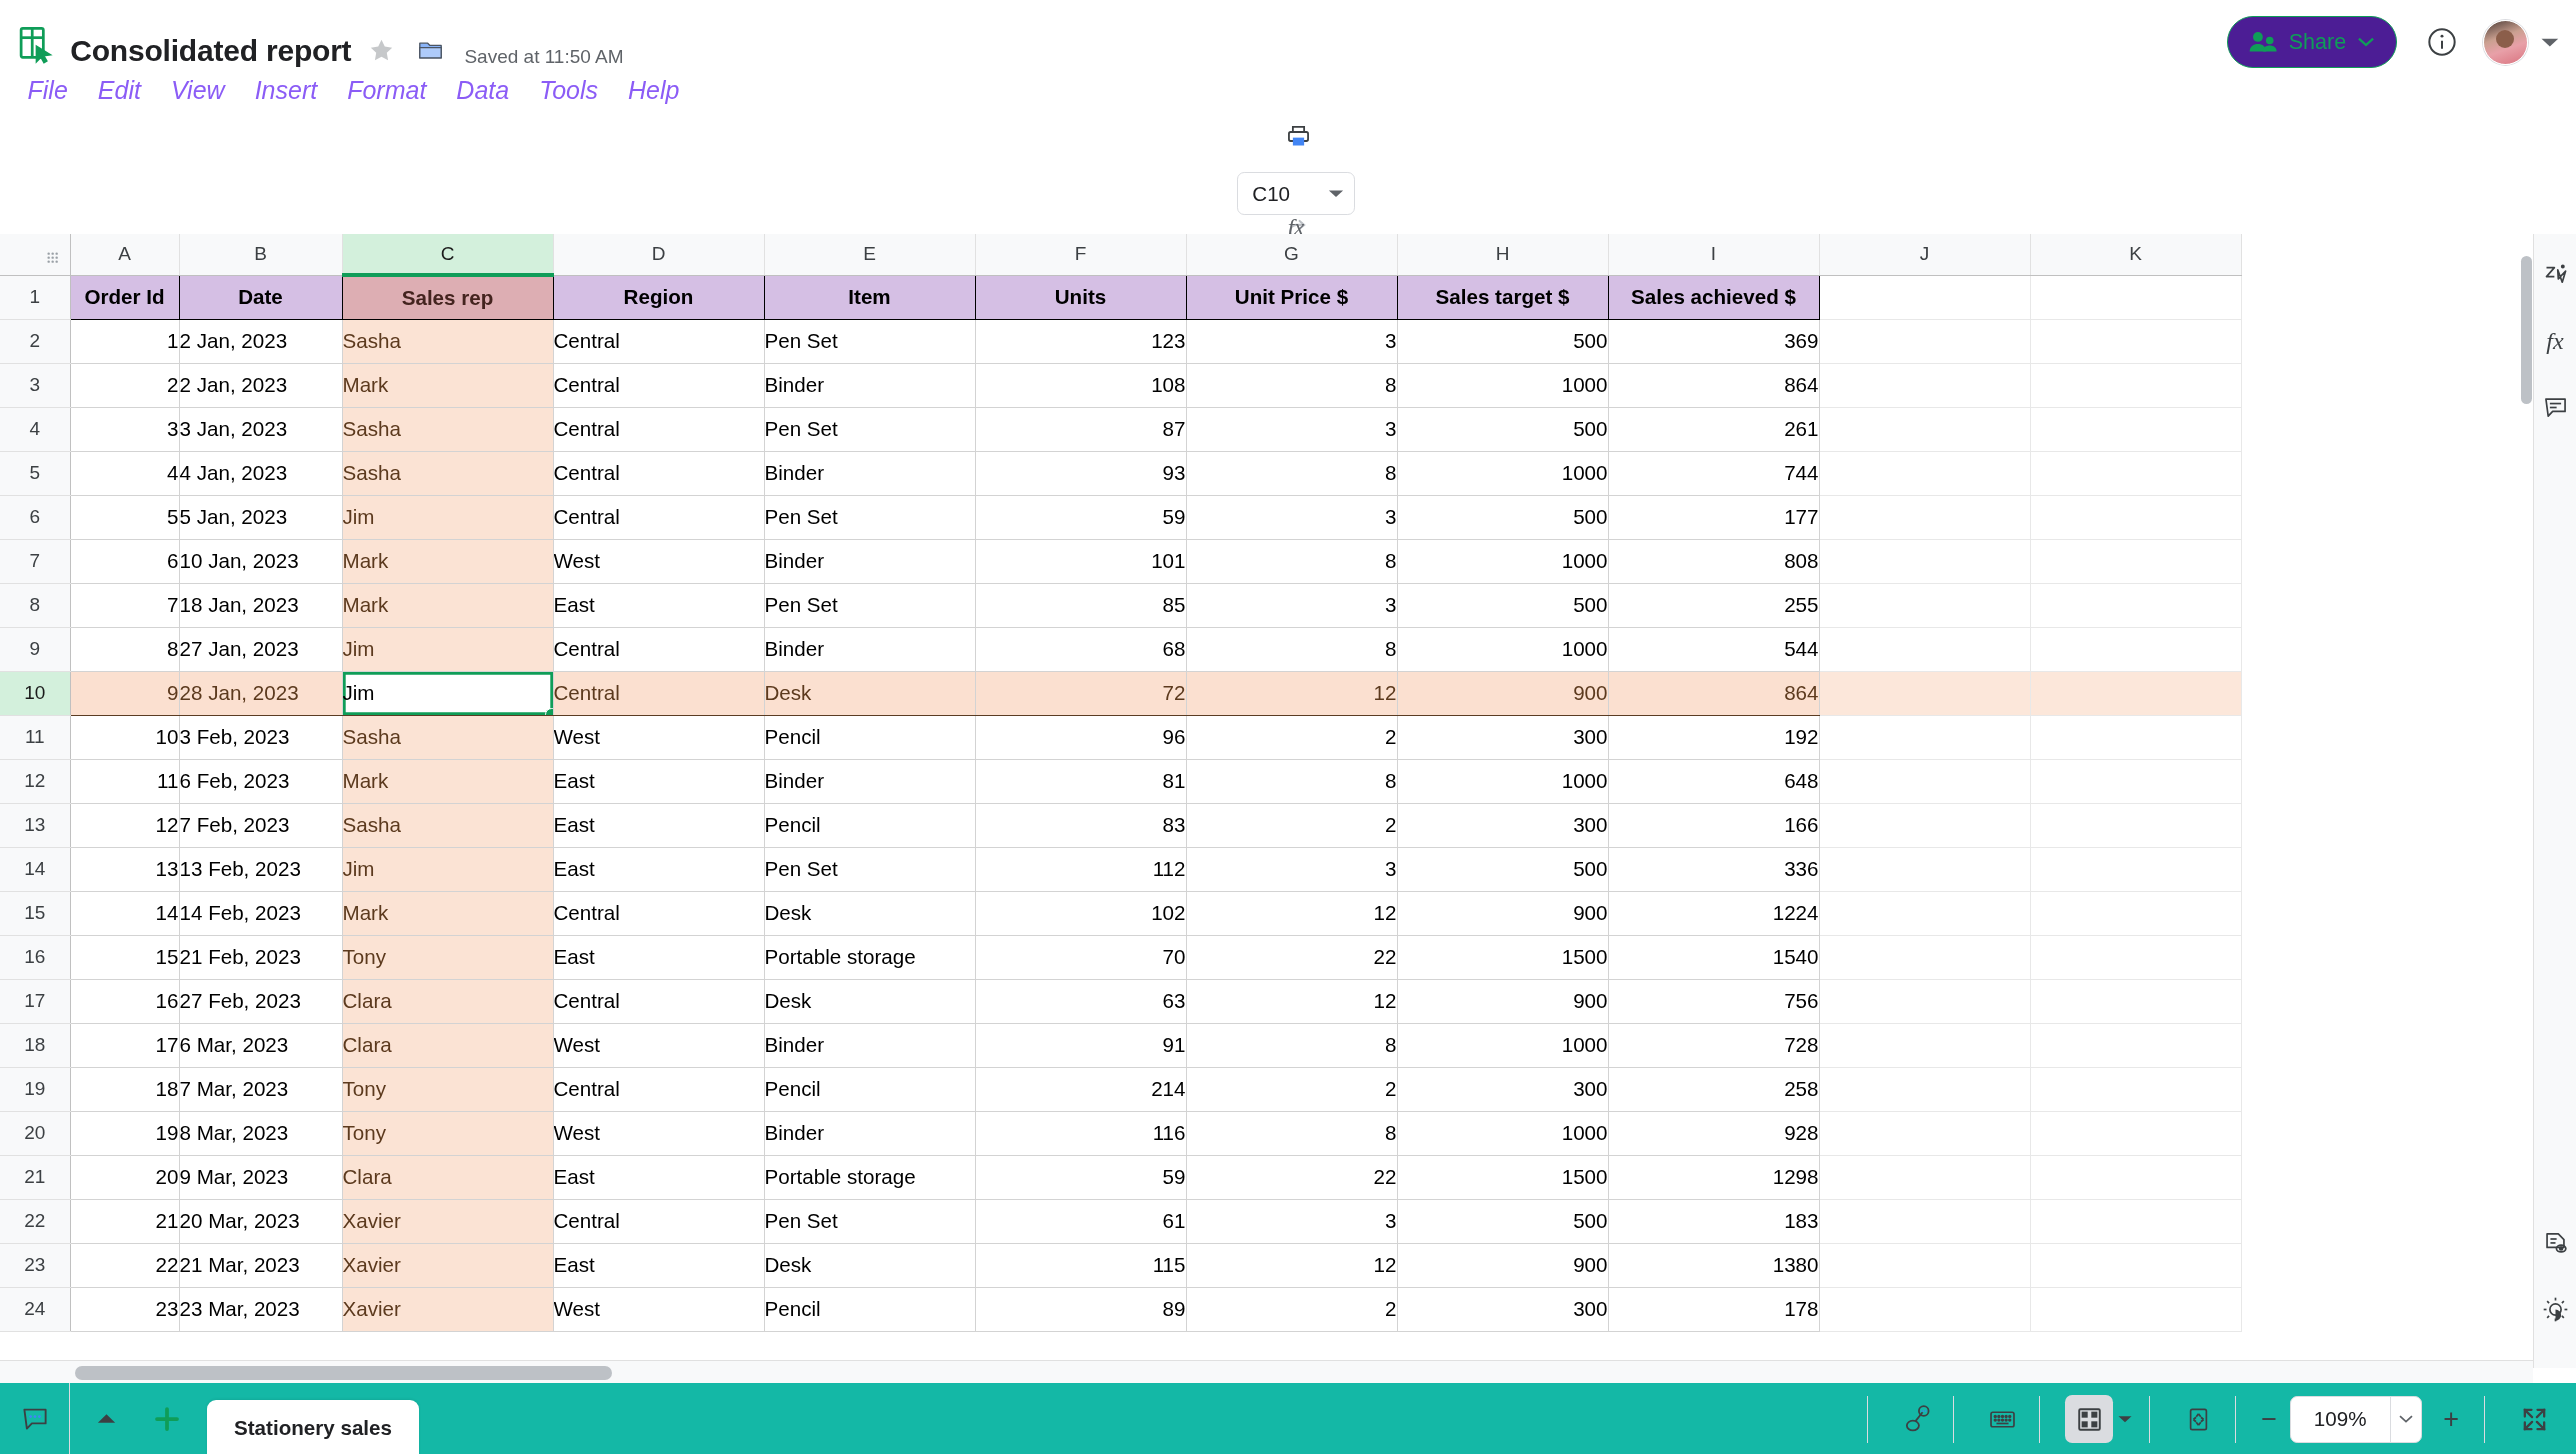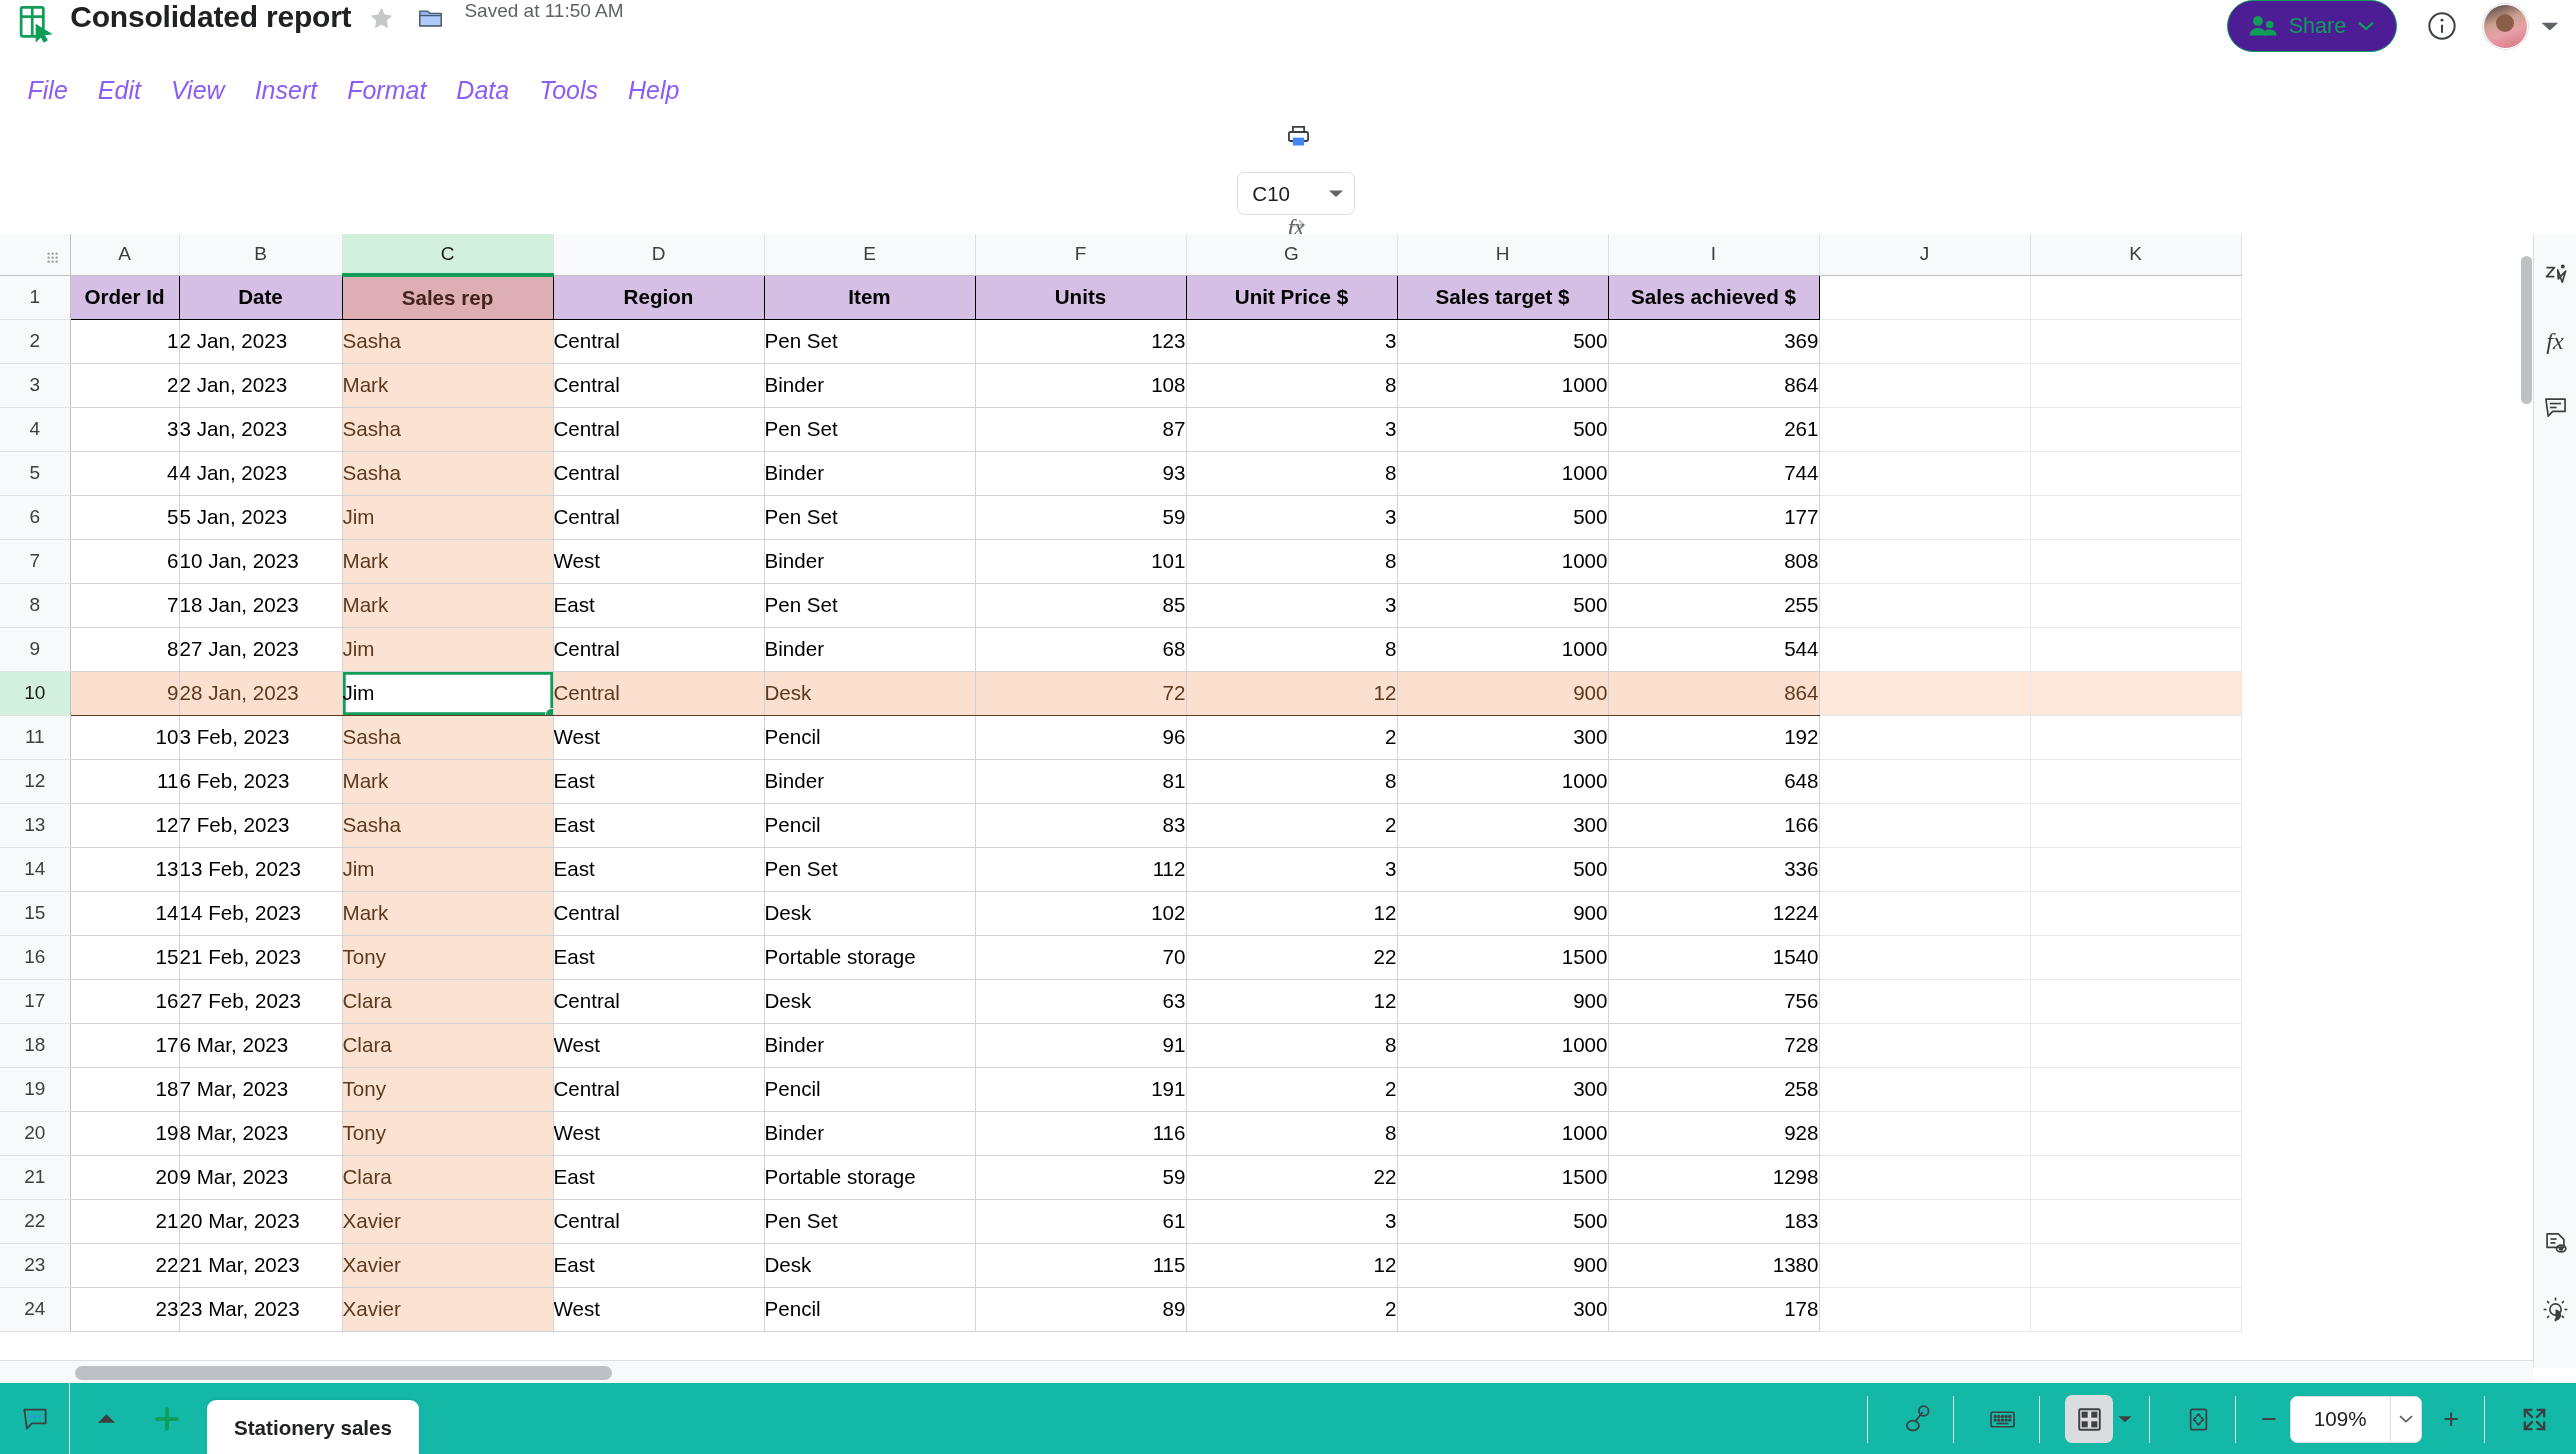--- a/index.html
+++ b/index.html
@@ -9,21 +9,21 @@
     overflow: hidden;
     background: #ffffff;
     font-family: "Liberation Sans", sans-serif;
     -webkit-font-smoothing: antialiased;
   }
   body { position: relative; }
 
   
   .topbar {
     position: absolute; left: 0; top: 0; width: 2576px; height: 68px;
-    display: flex; align-items: flex-start;
+    display: flex; align-items: flex-end;
   }
   .app-logo {
     width: 47px; height: 47px; margin-left: 12.5px; margin-right: 10.7px;
     flex: 0 0 auto; display: flex; align-items: center; justify-content: center;
   }
   .doc-title {
     font-size: 30px; font-weight: bold; color: #202124;
     letter-spacing: -0.2px; white-space: nowrap;
   }
   .title-icon {
@@ -894,21 +894,21 @@
           <td class="cell empty"></td>
           <td class="cell empty"></td>
         </tr>
         <tr>
           <td class="rowhdr">19</td>
           <td class="cell num">18</td>
           <td class="cell txt">7 Mar, 2023</td>
           <td class="cell txt cband">Tony</td>
           <td class="cell txt">Central</td>
           <td class="cell txt">Pencil</td>
-          <td class="cell num">191</td>
+          <td class="cell num">214</td>
           <td class="cell num">2</td>
           <td class="cell num">300</td>
           <td class="cell num">258</td>
           <td class="cell empty"></td>
           <td class="cell empty"></td>
         </tr>
         <tr>
           <td class="rowhdr">20</td>
           <td class="cell num">19</td>
           <td class="cell txt">8 Mar, 2023</td>

